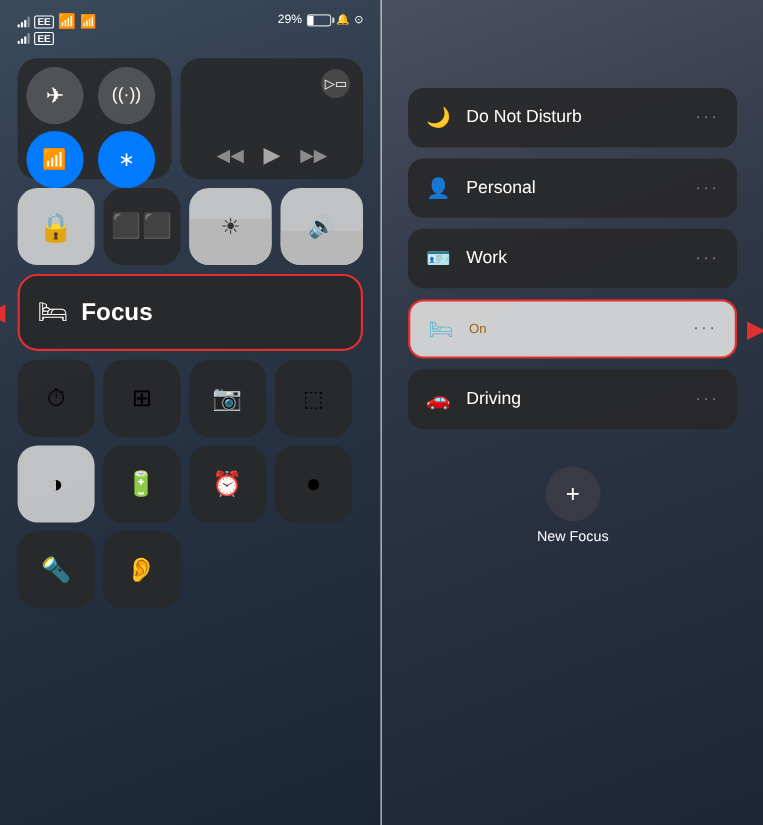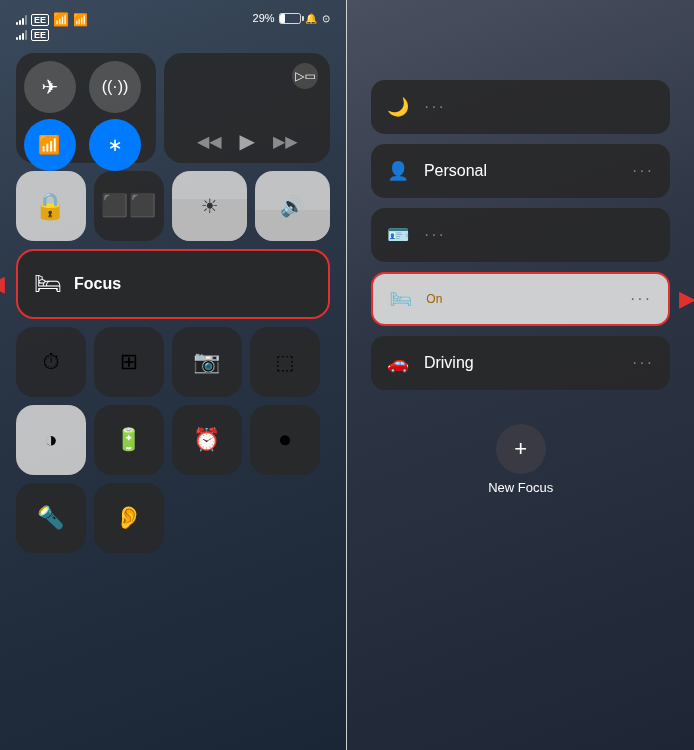--- a/index.html
+++ b/index.html
@@ -220,21 +220,21 @@
       border-radius: 18px;
       display: flex;
       align-items: center;
       justify-content: flex-start;
       padding: 0 16px;
       gap: 12px;
       cursor: pointer;
       border: 2.5px solid #e03030;
       position: relative;
     }
-    .focus-widget span { font-size: 16px; }
+    .focus-widget span { font-size: 22px; }
     .focus-label { color: white; font-size: 16px; font-weight: 600; }
     .slider-widget {
       flex: 1;
       background: rgba(210,210,210,0.9);
       border-radius: 18px;
       display: flex;
       align-items: center;
       justify-content: center;
       position: relative;
       overflow: hidden;
@@ -509,33 +509,39 @@
 
   </div>
 </div>
 
 <div class="panel-divider"></div>
 
 <div class="right-panel">
 
   <div class="focus-option">
     <span class="focus-option-icon">🌙</span>
+    <div class="focus-option-text">
+      <div class="focus-option-name">Do Not Disturb</div>
+    </div>
     <span class="focus-option-dots">···</span>
   </div>
 
   <div class="focus-option">
     <span class="focus-option-icon">👤</span>
     <div class="focus-option-text">
       <div class="focus-option-name">Personal</div>
     </div>
     <span class="focus-option-dots">···</span>
   </div>
 
   <div class="focus-option">
     <span class="focus-option-icon">🪪</span>
+    <div class="focus-option-text">
+      <div class="focus-option-name">Work</div>
+    </div>
     <span class="focus-option-dots">···</span>
   </div>
 
   <div class="focus-option highlighted" style="position:relative;">
     <span class="focus-option-icon" style="color:#5bb8d4;">🛏</span>
     <div class="focus-option-text">
       <div class="focus-option-sub">On</div>
     </div>
     <span class="focus-option-dots">···</span>
     <span style="position:absolute; right:-28px; top:50%; transform:translateY(-50%); color:#e03030; font-size:22px;">▶</span>

